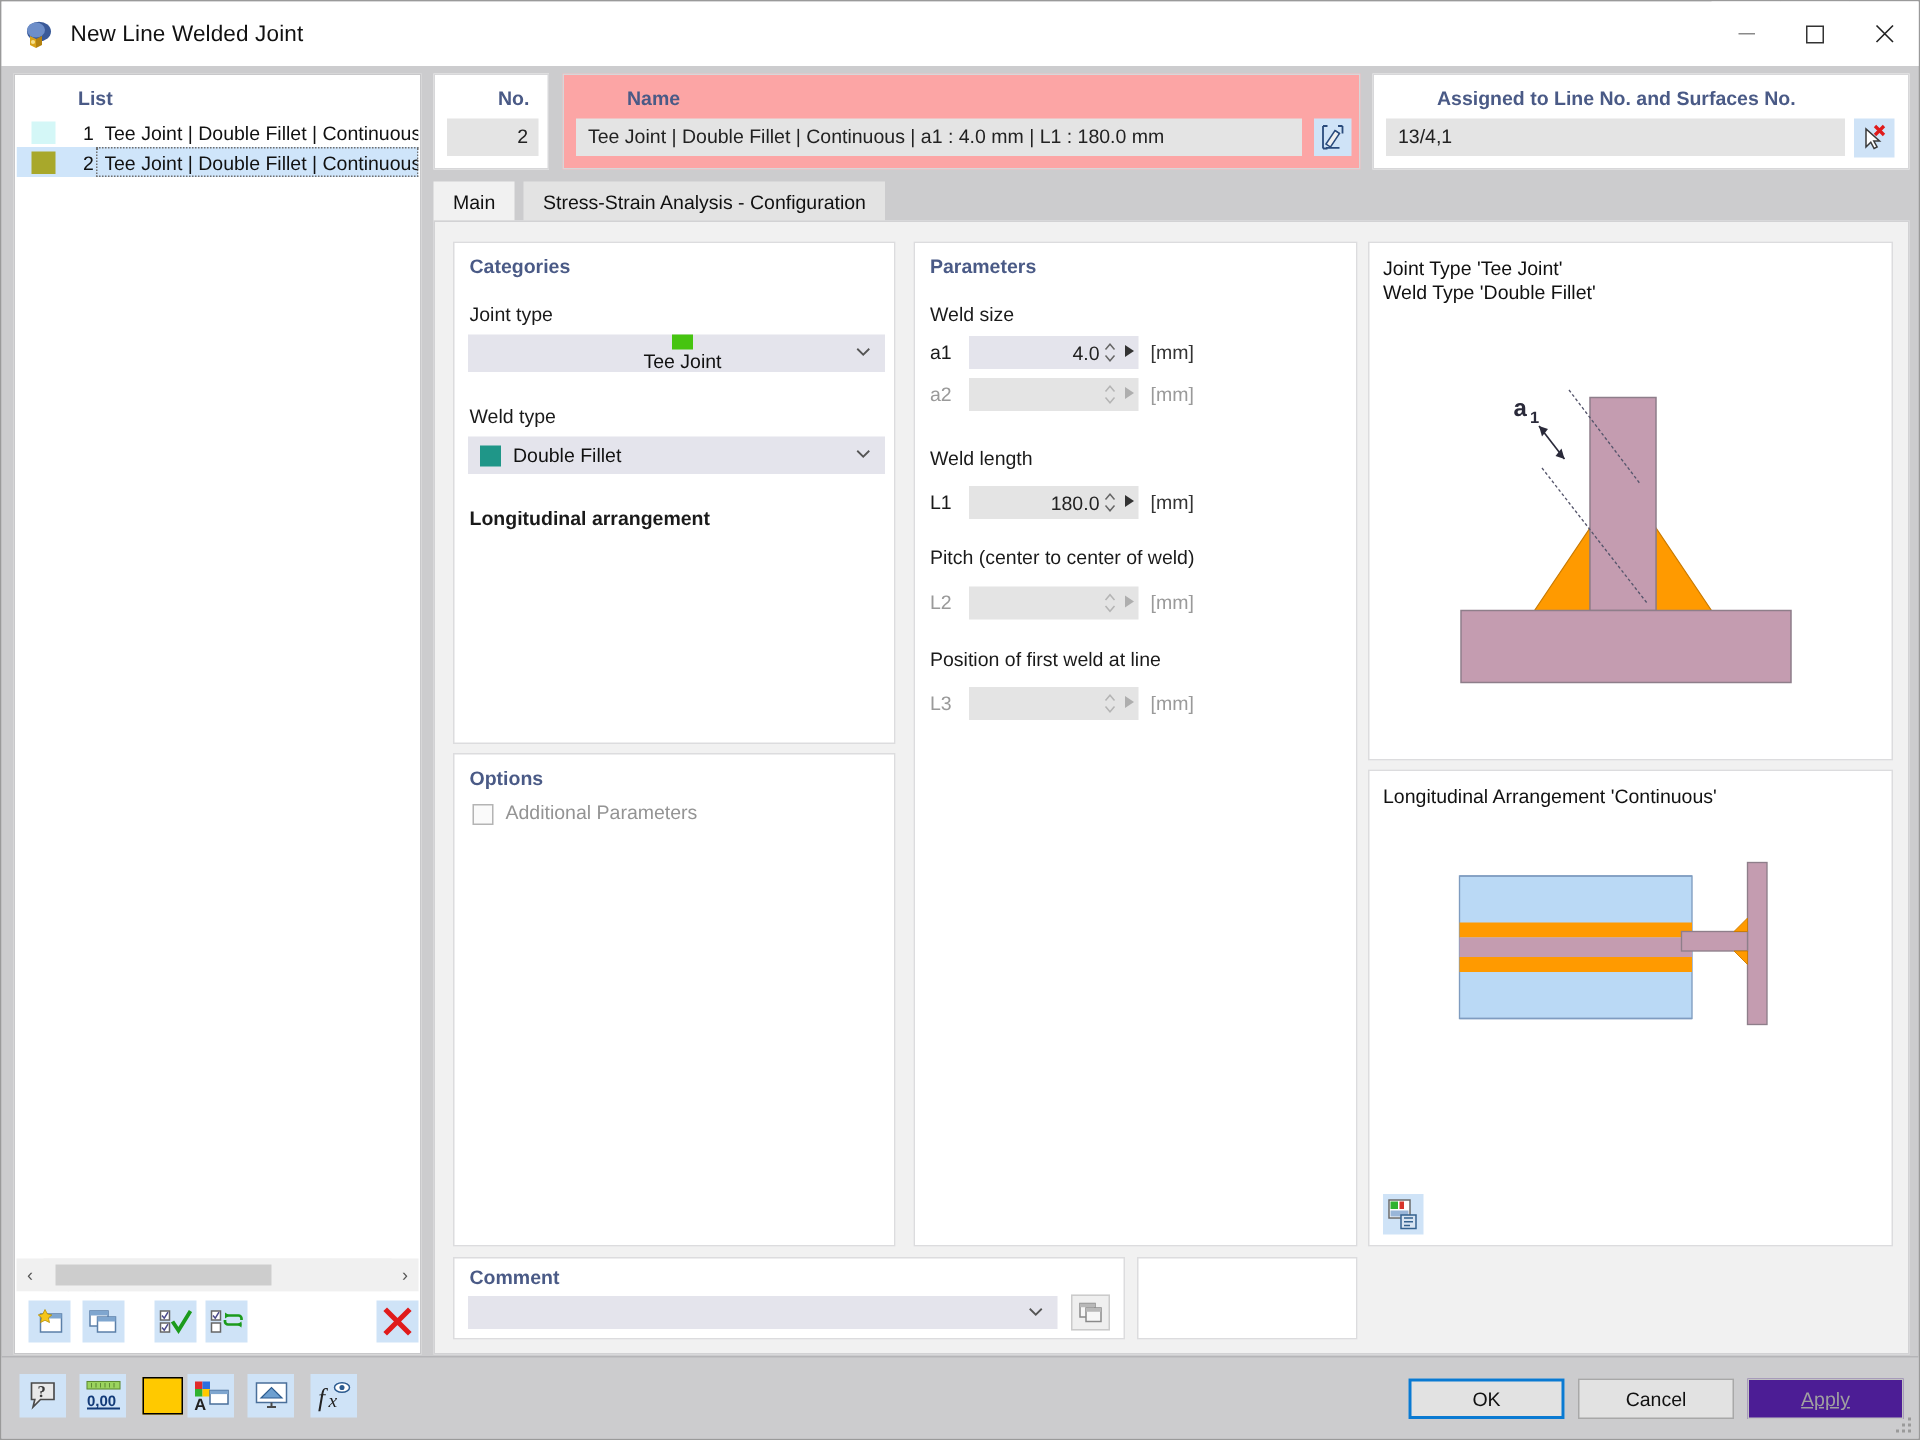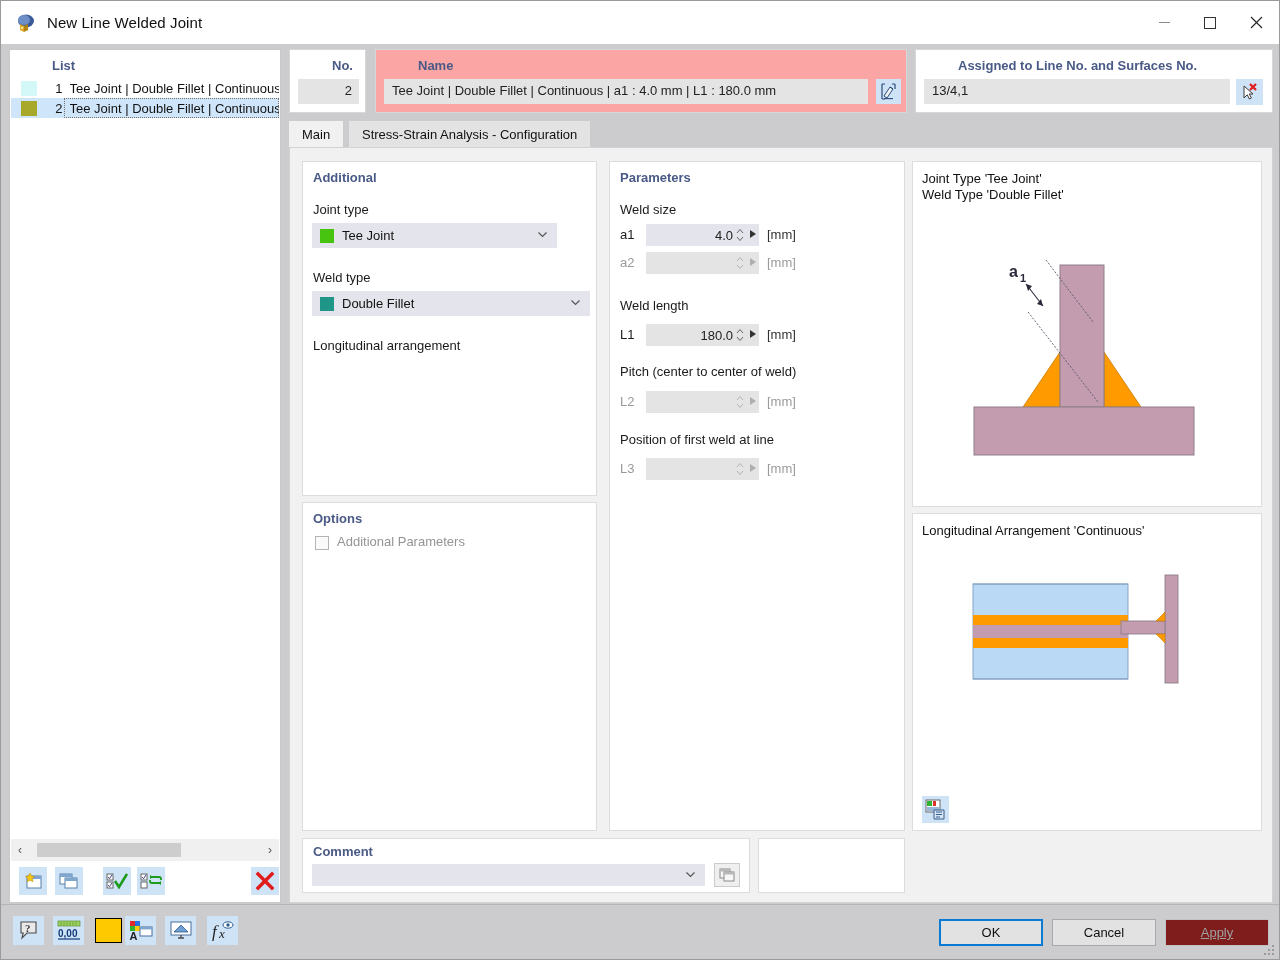--- a/index.html
+++ b/index.html
@@ -159,21 +159,21 @@
 
   
   #bottombar { position:absolute; left:0; bottom:0; right:0; height:55px; background:#ccccce;
                border-top:1px solid #b5b5b8; }
   .bbtn { position:absolute; top:11px; width:31px; height:29px; background:#cfe3f7;
           display:flex; align-items:center; justify-content:center; }
   .bbtn.nobg { background:transparent; }
   .dlgbtn { position:absolute; top:14px; height:27px; width:104px; background:#e2e2e2; border:1px solid #a8a8a8;
             display:flex; align-items:center; justify-content:center; font-size:13px; color:#111; }
   .dlgbtn.default { border:2px solid #0a7ad2; background:#e2e2e2; }
-  .dlgbtn.disabled { color:#a0a0a0; background:#7f1d1d; border-color:#c2c2c2;text-decoration:underline;}
+  .dlgbtn.disabled { color:#a0a0a0; background:#4c1d95; border-color:#c2c2c2;text-decoration:underline;}
   #grip { position:absolute; right:4px; bottom:3px; width:12px; height:12px; }
 </style>
 </head>
 <body>
 
 <div id="window">
 
   <div id="titlebar">
     <span class="app-icon">
       <svg width="22" height="22" viewBox="0 0 22 22">
@@ -304,45 +304,45 @@
     </div>
 
     <div id="tabstrip">
       <div class="tab active" style="left:0;">Main</div>
       <div class="tab" style="left:60px;">Stress-Strain Analysis - Configuration</div>
     </div>
 
     <div id="tabpage">
 
       <div class="subcard" id="cat-card">
-        <div class="sub-title">Additional</div>
+        <div class="sub-title">Categories</div>
 
         <div class="field-label" style="position:absolute;left:10px;top:40px;">Joint type</div>
-        <div class="combo" style="left:9px;top:61px;width:245px;">
+        <div class="combo" style="left:9px;top:61px;width:278px;flex-direction:column;">
           <span class="cswatch" style="background:#46c410"></span>
           <span class="ctext">Tee Joint</span>
           <span class="carrow">
             <svg width="11" height="11" viewBox="0 0 11 11">
                 <path d="M1.5 3.5 L5.5 7.5 L9.5 3.5" stroke="#555" stroke-width="1.2" fill="none"></path>
               </svg>
           </span>
         </div>
 
         <div class="field-label" style="position:absolute;left:10px;top:108px;">Weld type</div>
         <div class="combo" style="left:9px;top:129px;width:278px;">
           <span class="cswatch" style="background:#1f9688"></span>
           <span class="ctext">Double Fillet</span>
           <span class="carrow">
             <svg width="11" height="11" viewBox="0 0 11 11">
                 <path d="M1.5 3.5 L5.5 7.5 L9.5 3.5" stroke="#555" stroke-width="1.2" fill="none"></path>
               </svg>
           </span>
         </div>
 
-        <div class="field-label" style="position:absolute;left:10px;top:176px;">Longitudinal arrangement</div>
+        <div class="field-label" style="position:absolute;left:10px;top:176px;font-weight:bold;">Longitudinal arrangement</div>
       </div>
 
       <div class="subcard" id="opt-card">
         <div class="sub-title">Options</div>
         <div id="opt-check"></div>
         <div id="opt-check-label">Additional Parameters</div>
       </div>
 
       <div class="subcard" id="par-card">
         <div class="sub-title">Parameters</div>

